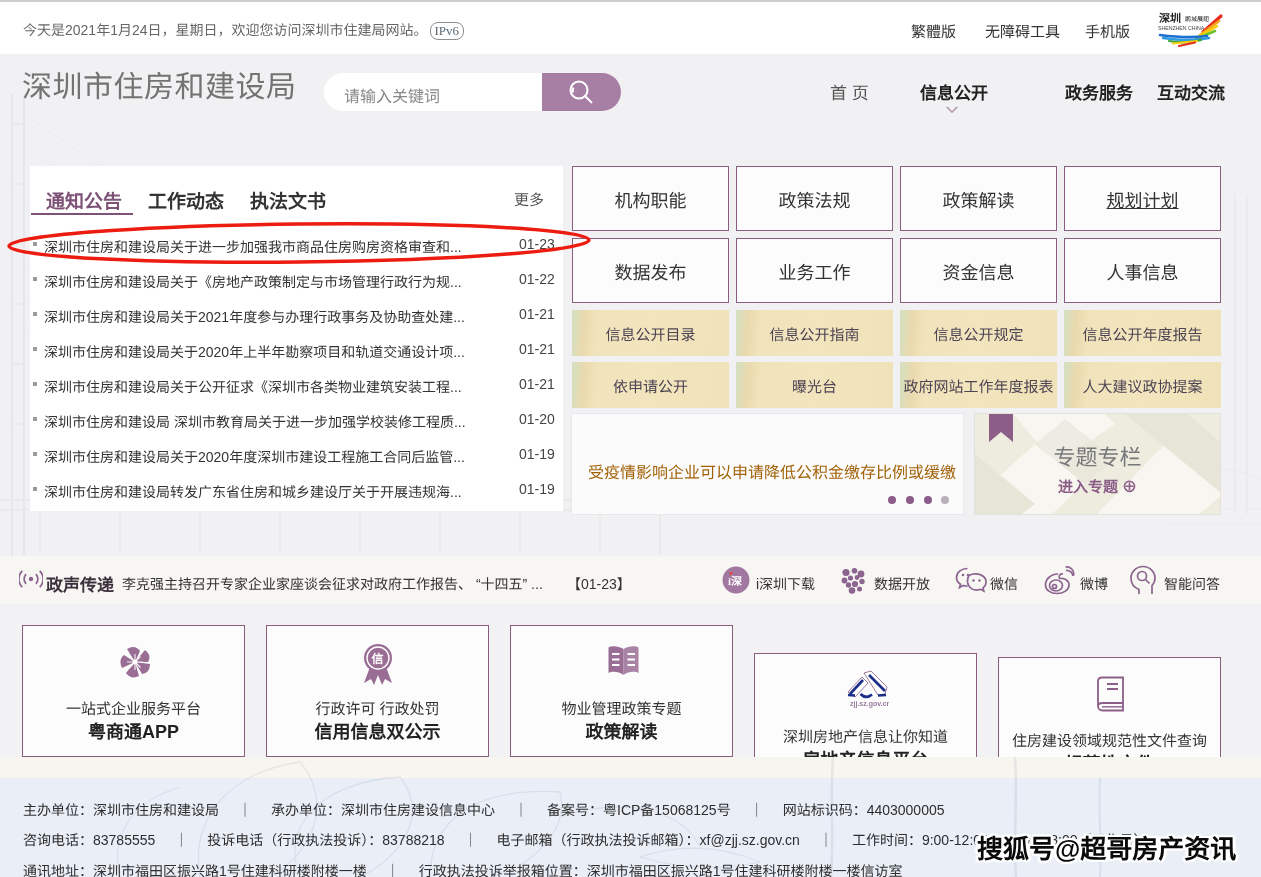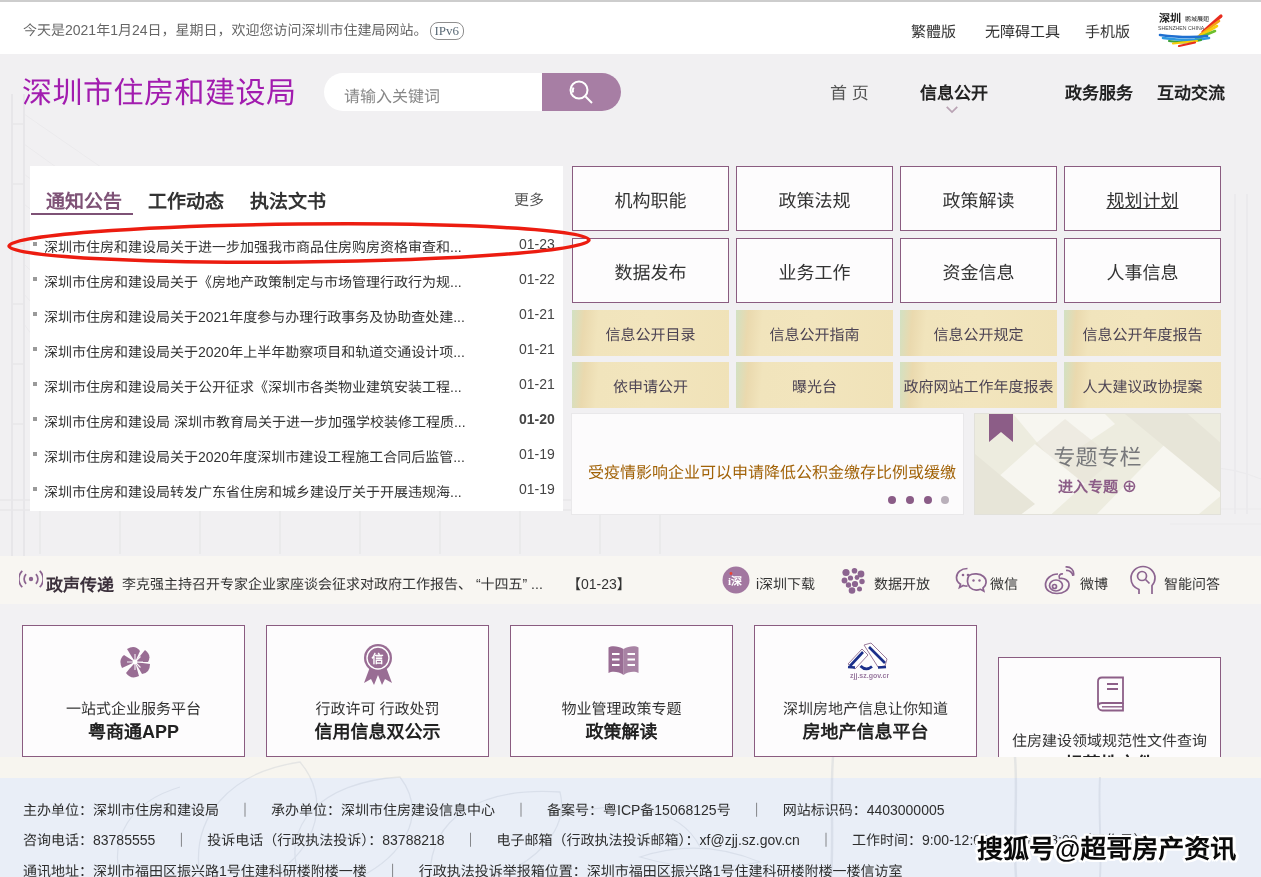--- a/index.html
+++ b/index.html
@@ -9,21 +9,21 @@
 #page { position:relative; width:1261px; height:877px; background:#f1f0f2; overflow:hidden; }
 .abs { position:absolute; }
 
 
 #topbar { left:0; top:0; width:1261px; height:54px; background:#fff; border-top:2px solid #cdcdcd; }
 #topdate { left:23px; top:19px; font-size:14px; color:#666; }
 .ipv6 { display:inline-block; border:1px solid #8e8e8e; border-radius:8px; font-size:13px; color:#5a6a76; padding:0 4px; line-height:16px; margin-left:2px; font-family:"Liberation Serif",serif; }
 .toplink { top:20px; font-size:15px; color:#333; }
 
 
-#sitename { left:22px; top:68px; font-size:30px; color:#a21caf; letter-spacing:0.5px; }
+#sitename { left:22px; top:62px; font-size:30px; color:#737373; letter-spacing:0.5px; }
 #searchbox { left:324px; top:73px; width:297px; height:38px; background:#fff; border-radius:19px; }
 #searchbtn { left:542px; top:73px; width:79px; height:38px; background:#a77ea4; border-radius:0 19px 19px 0; }
 #searchph { left:344px; top:83px; font-size:16px; color:#888; }
 .nav { top:79px; font-size:17px; color:#222; font-weight:bold; }
 
 
 #newscard { left:30px; top:166px; width:533px; height:345px; background:#fff; }
 .tab { top:186px; font-size:19px; font-weight:bold; color:#333; }
 #tabline { left:31px; top:213px; width:102px; height:2px; background:#7e5276; }
 .nrow { left:44px; font-size:14px; color:#333; white-space:nowrap; }
@@ -143,21 +143,21 @@
   <div class="abs ndate" style="top:236px;">01-23</div>
   <div class="abs nrow" style="top:271px;">深圳市住房和建设局关于《房地产政策制定与市场管理行政行为规...</div>
   <div class="abs ndate" style="top:271px;">01-22</div>
   <div class="abs nrow" style="top:306px;">深圳市住房和建设局关于2021年度参与办理行政事务及协助查处建...</div>
   <div class="abs ndate" style="top:306px;">01-21</div>
   <div class="abs nrow" style="top:341px;">深圳市住房和建设局关于2020年上半年勘察项目和轨道交通设计项...</div>
   <div class="abs ndate" style="top:341px;">01-21</div>
   <div class="abs nrow" style="top:376px;">深圳市住房和建设局关于公开征求《深圳市各类物业建筑安装工程...</div>
   <div class="abs ndate" style="top:376px;">01-21</div>
   <div class="abs nrow" style="top:411px;">深圳市住房和建设局 深圳市教育局关于进一步加强学校装修工程质...</div>
-  <div class="abs ndate" style="top:411px;font-weight:bold;">01-20</div>
+  <div class="abs ndate" style="top:411px;">01-20</div>
   <div class="abs nrow" style="top:446px;">深圳市住房和建设局关于2020年度深圳市建设工程施工合同后监管...</div>
   <div class="abs ndate" style="top:446px;">01-19</div>
   <div class="abs nrow" style="top:481px;">深圳市住房和建设局转发广东省住房和城乡建设厅关于开展违规海...</div>
   <div class="abs ndate" style="top:481px;">01-19</div>
 
   <div class="abs gbox" style="left:572px;top:166px;">机构职能</div>
   <div class="abs gbox" style="left:736px;top:166px;">政策法规</div>
   <div class="abs gbox" style="left:900px;top:166px;">政策解读</div>
   <div class="abs gbox" style="left:1064px;top:166px;text-decoration:underline;">规划计划</div>
   <div class="abs gbox" style="left:572px;top:238px;">数据发布</div>
@@ -303,21 +303,21 @@
       <g stroke="#fff" stroke-width="1.8">
           <path d="M5 9 L12.5 9 M5 14.5 L12.5 14.5 M5 20 L12.5 20"></path>
         </g>
       <g stroke="#fff" stroke-width="1.8">
           <path d="M20.5 9 L28 9 M20.5 14.5 L28 14.5 M20.5 20 L28 20"></path>
         </g>
     </svg>
     <div class="sline1">物业管理政策专题</div>
       <div class="sline2">政策解读</div>
   </div>
-  <div class="sbox" style="left:754px;">
+  <div class="sbox" style="left:754px;margin-top:28px;">
     <svg style="position:absolute;left:90px;top:16px;" width="44" height="40" viewBox="0 0 44 40">
       <g stroke-linejoin="round">
         <path d="M19 3 L26 1 L42 17 L40 24 L33 25 Z" fill="#fff" stroke="#9b7b9b" stroke-width="1"></path>
         <path d="M3 22 L17 7 L23 13 L10 27 Z" fill="#fff" stroke="#9b7b9b" stroke-width="1"></path>
         <path d="M5 24 L18 10" stroke="#1b2f8a" stroke-width="2.6" fill="none"></path>
         <path d="M24 5 L40 21" stroke="#1b2f8a" stroke-width="2.6" fill="none"></path>
         <path d="M3 25 L10 25.5" stroke="#1b2f8a" stroke-width="2.4" fill="none"></path>
         <path d="M33 25.5 L41 25" stroke="#1b2f8a" stroke-width="2.4" fill="none"></path>
         <path d="M15.5 24 Q 21 29.5 27 24.5" stroke="#1b2f8a" stroke-width="2.8" fill="none"></path>
       </g>

